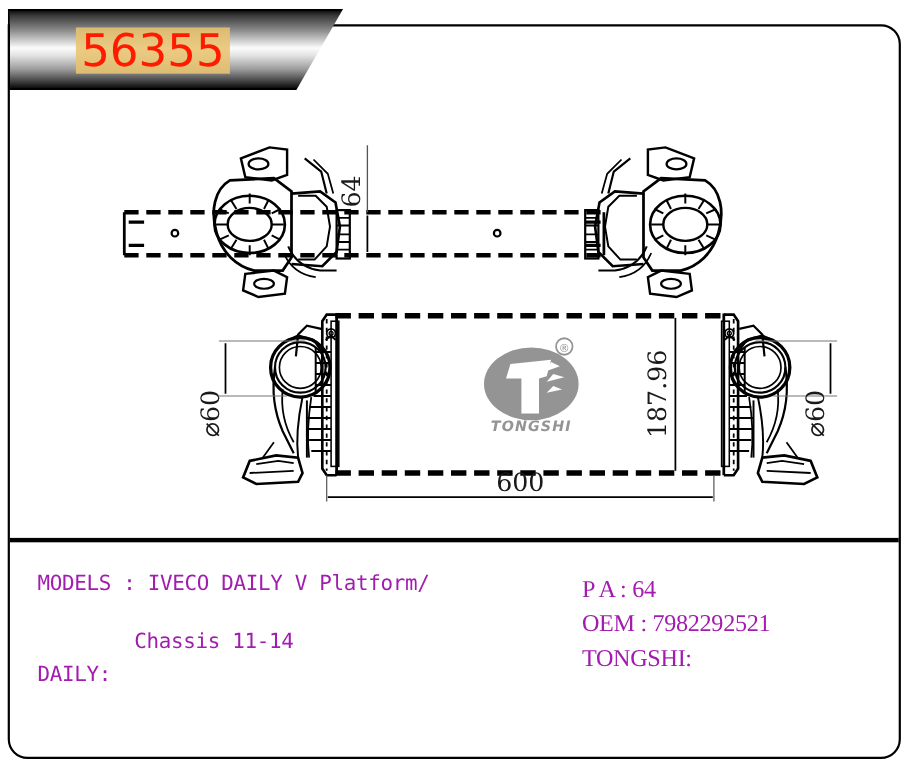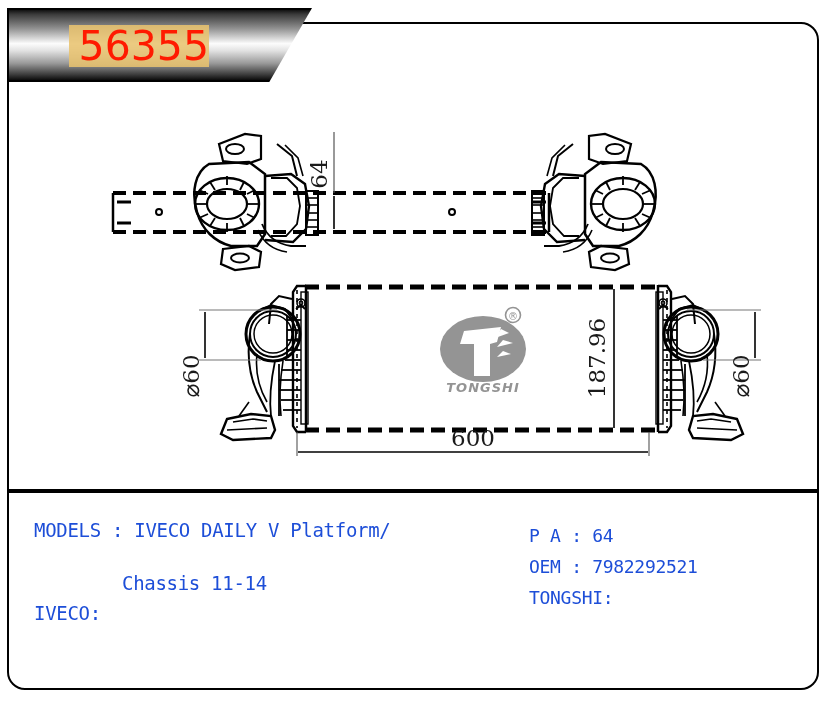--- a/index.html
+++ b/index.html
@@ -63,21 +63,21 @@
     background: #e8c370;
     opacity: 0.88;
   }
   #banner-number {
     position: absolute;
     left: 62px;
     top: 9px;
     width: 140px;
     height: 58px;
     line-height: 58px;
-    text-align: right;
+    text-align: center;
     color: #ff1a00;
     font-family: "DejaVu Sans", "Liberation Sans", sans-serif;
     font-size: 41px;
     font-weight: 400;
     letter-spacing: 0px;
   }
 
   
   #drawing {
     position: absolute;
@@ -115,29 +115,30 @@
     box-sizing: border-box;
   }
   #spec-right {
     flex: 1;
     padding: 27px 0 0 10px;
     box-sizing: border-box;
   }
   .spec-line {
     font-family: "DejaVu Sans Mono", "Liberation Mono", monospace;
     font-size: 19px;
-    color: #1d4ed8;
+    color: #a21caf;
     line-height: 30px;
     white-space: pre;
     letter-spacing: -0.3px;
   }
   .spec-line.indent { padding-left: 88px; margin-top: 23px; }
   .spec-line.r {
-    font-size: 18px;
+    font-size: 22px;
     line-height: 31px;
+    font-family: Liberation Serif, serif;
   }
 
   
   .dimtext {
     font-family: "DejaVu Serif", "Liberation Serif", serif;
     font-size: 23px;
     fill: #1a1a1a;
   }
   .logo-text {
     font-family: "DejaVu Sans", "Liberation Sans", sans-serif;
@@ -395,21 +396,21 @@
       </g>
     </svg>
   </div>
 
   <div id="divider"></div>
 
   <div id="spec">
     <div id="spec-left">
       <div class="spec-line">MODELS : IVECO DAILY V Platform/</div>
       <div class="spec-line indent">Chassis 11-14</div>
-      <div class="spec-line">IVECO:</div>
+      <div class="spec-line">DAILY:</div>
     </div>
     <div id="spec-right">
       <div class="spec-line r">P A : 64</div>
       <div class="spec-line r">OEM : 7982292521</div>
       <div class="spec-line r">TONGSHI:</div>
     </div>
   </div>
 </div>
 
 <div id="banner">

